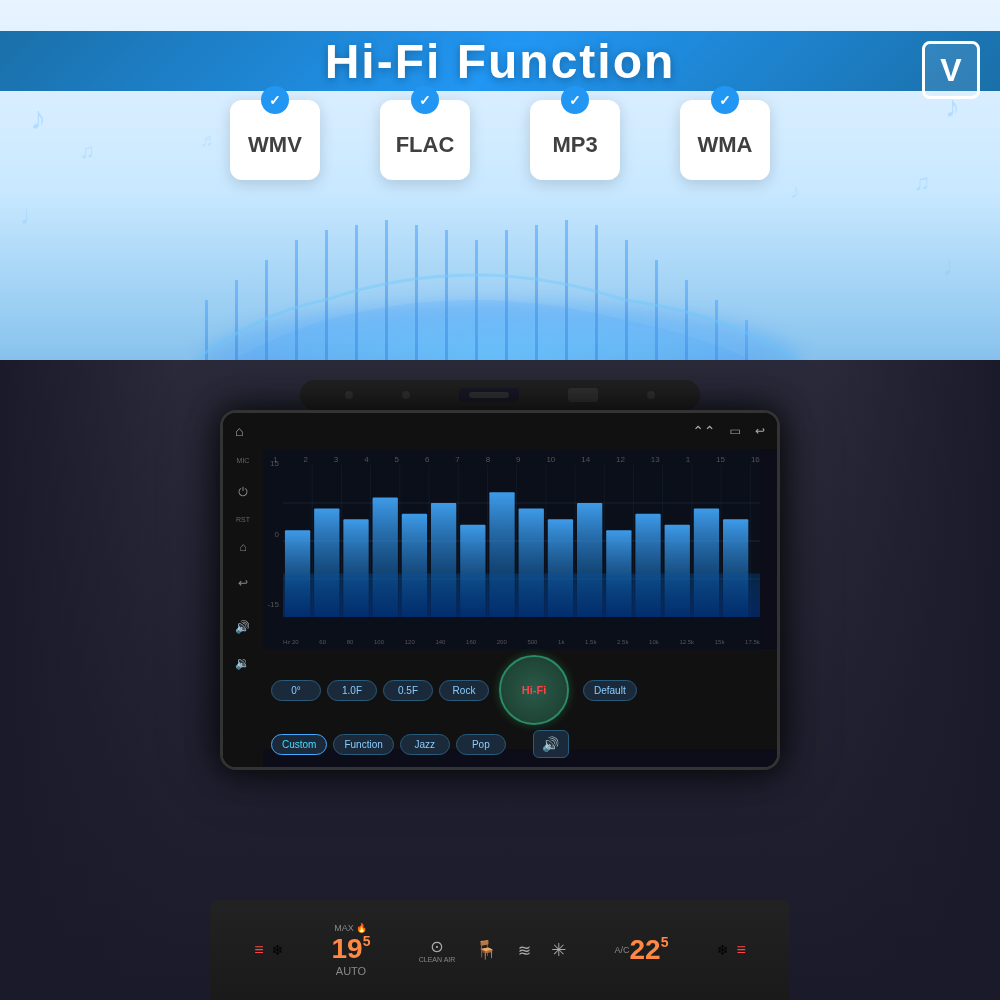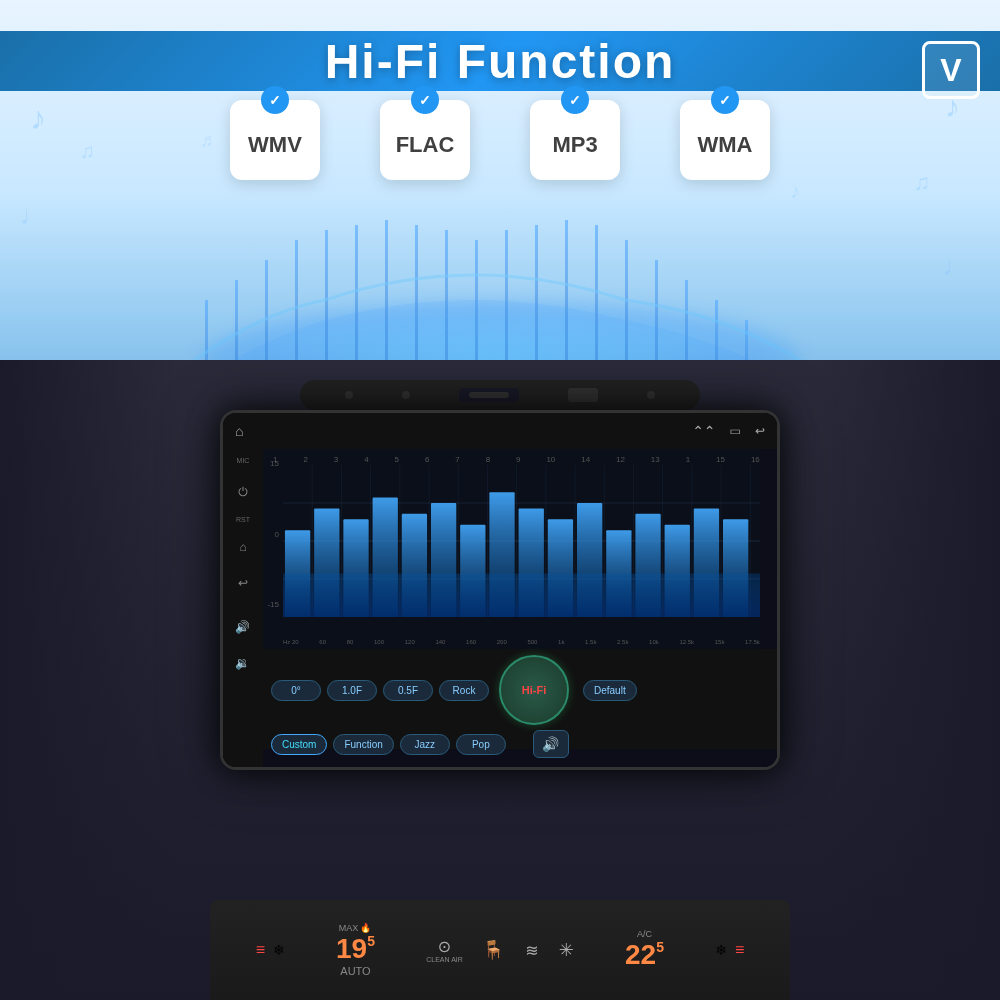--- a/index.html
+++ b/index.html
@@ -654,21 +654,21 @@
       <div style="display:flex;flex-direction:column;align-items:center;">
         <span style="color:#aaa;font-size:16px;">⊙</span>
         <span style="font-size:7px;color:#888;">CLEAN AIR</span>
       </div>
       <span style="color:#aaa;font-size:18px;">🪑</span>
       <span style="color:#aaa;font-size:16px;">≋</span>
       <div style="display:flex;flex-direction:column;align-items:center;">
         <span style="color:#aaa;font-size:18px;">✳</span>
       </div>
     </div>
-    <div style="display:flex;flex-direction:column;align-items:center;">
+    <div style="display:flex;align-items:center;">
       <span style="font-size:9px;color:#888;">A/C</span>
       <div class="ac-temp">
         <span>22</span>
           <span class="ac-temp-sub">5</span>
       </div>
     </div>
     <div style="display:flex;align-items:center;gap:8px;">
       <span style="font-size:14px;">❄</span>
       <span style="color:#ff4444;font-size:16px;">≡</span>
     </div>

